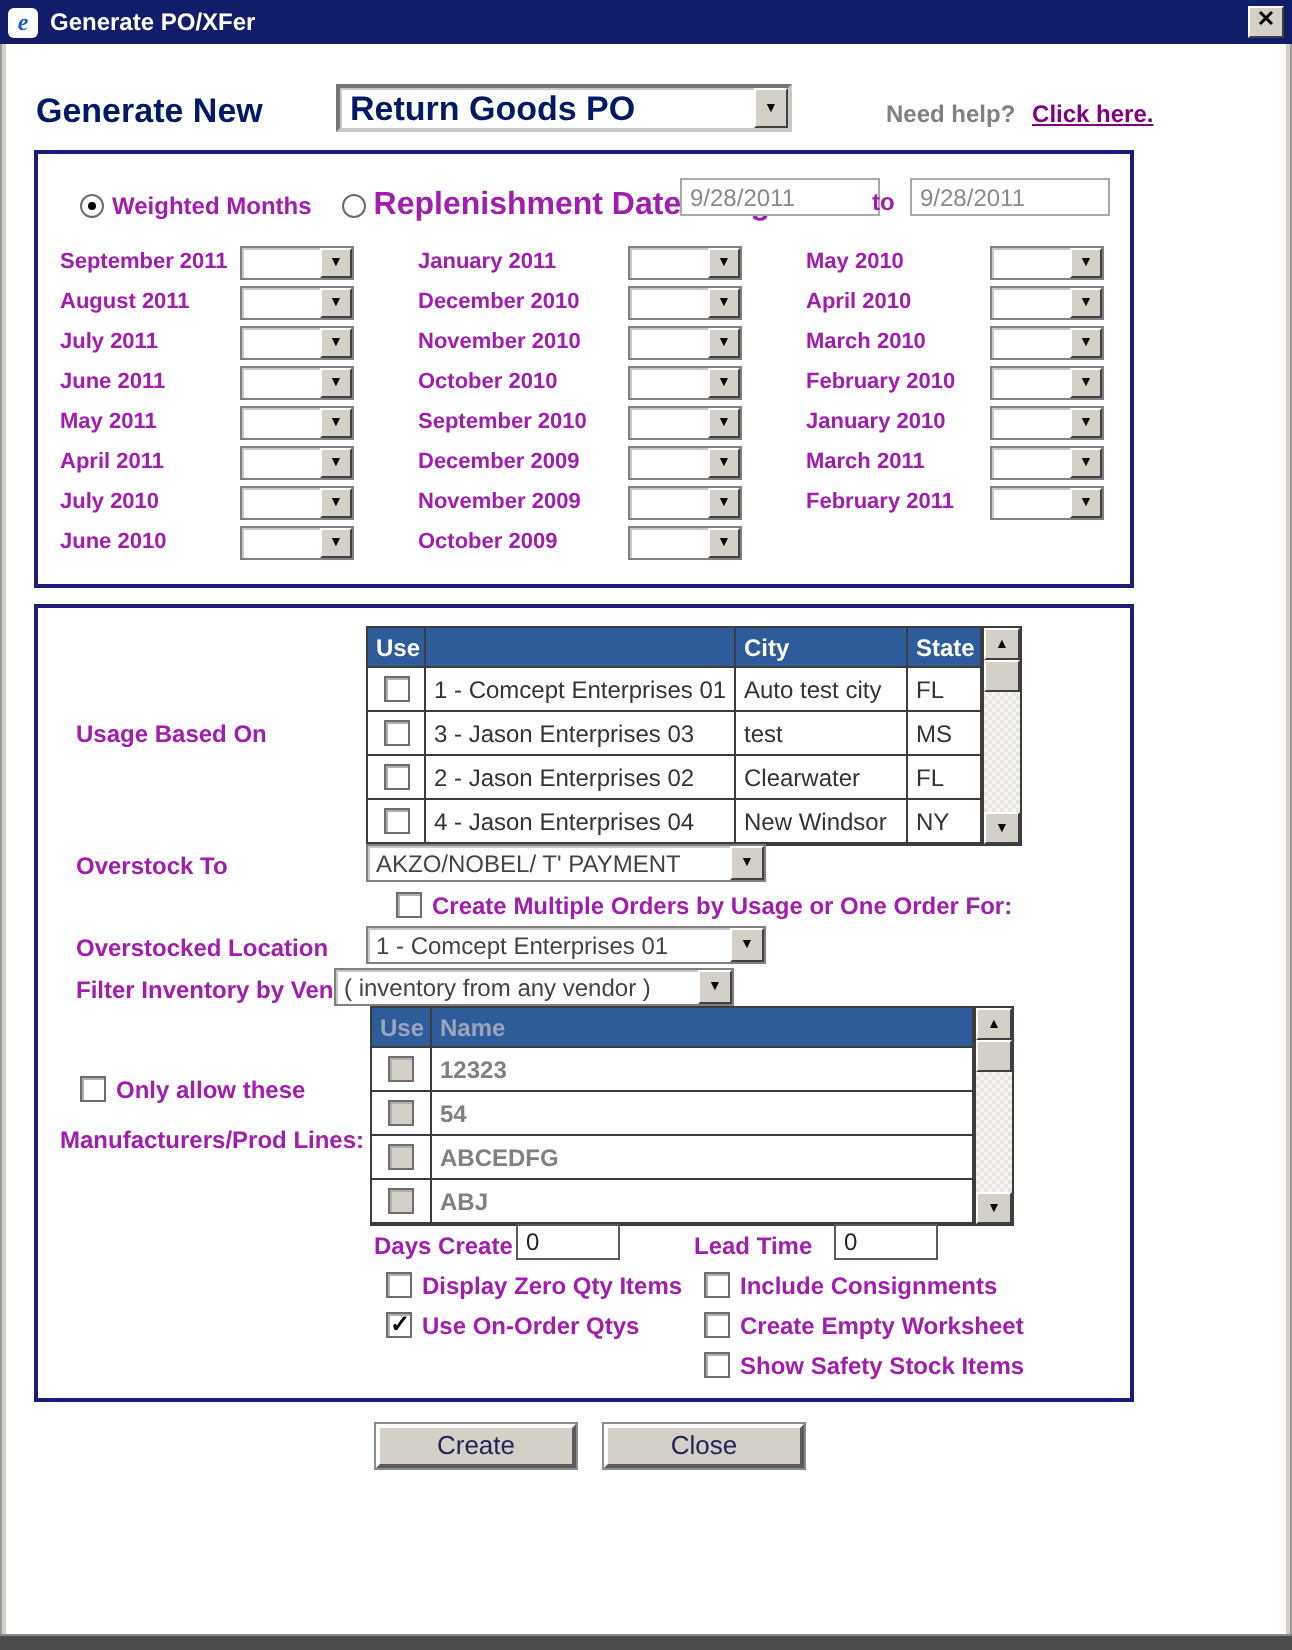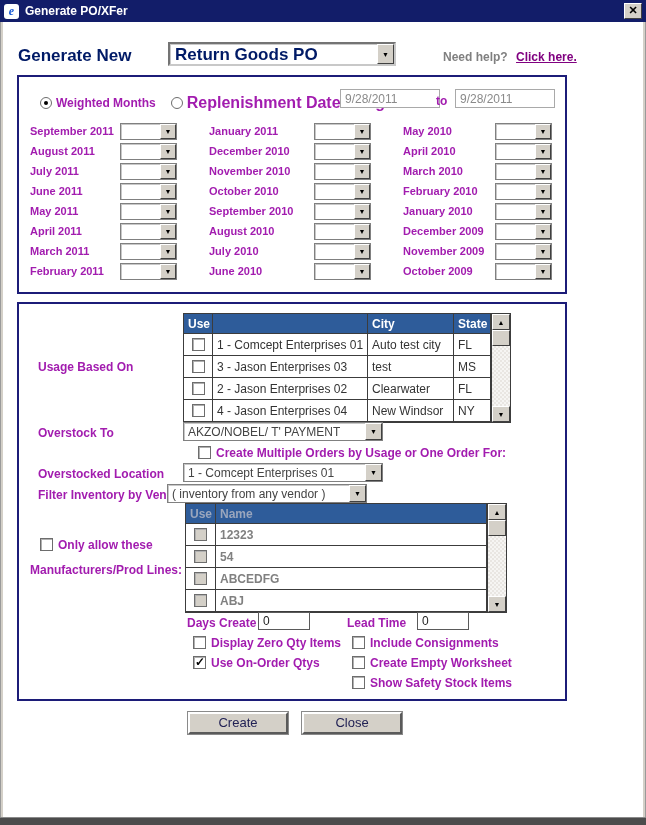--- a/index.html
+++ b/index.html
@@ -272,26 +272,20 @@
         </div>
       </div>
 
       <div class="month-cell">
         <span class="glabel">April 2011</span>
         <div class="combo mini-combo">
           <div class="arrow-btn">▼</div>
         </div>
       </div>
 
-      <div class="month-cell">
-        <span class="glabel">August 2010</span>
-        <div class="combo mini-combo">
-          <div class="arrow-btn">▼</div>
-        </div>
-      </div>
 
       <div class="month-cell">
         <span class="glabel">December 2009</span>
         <div class="combo mini-combo">
           <div class="arrow-btn">▼</div>
         </div>
       </div>
 
       <div class="month-cell">
         <span class="glabel">March 2011</span>

